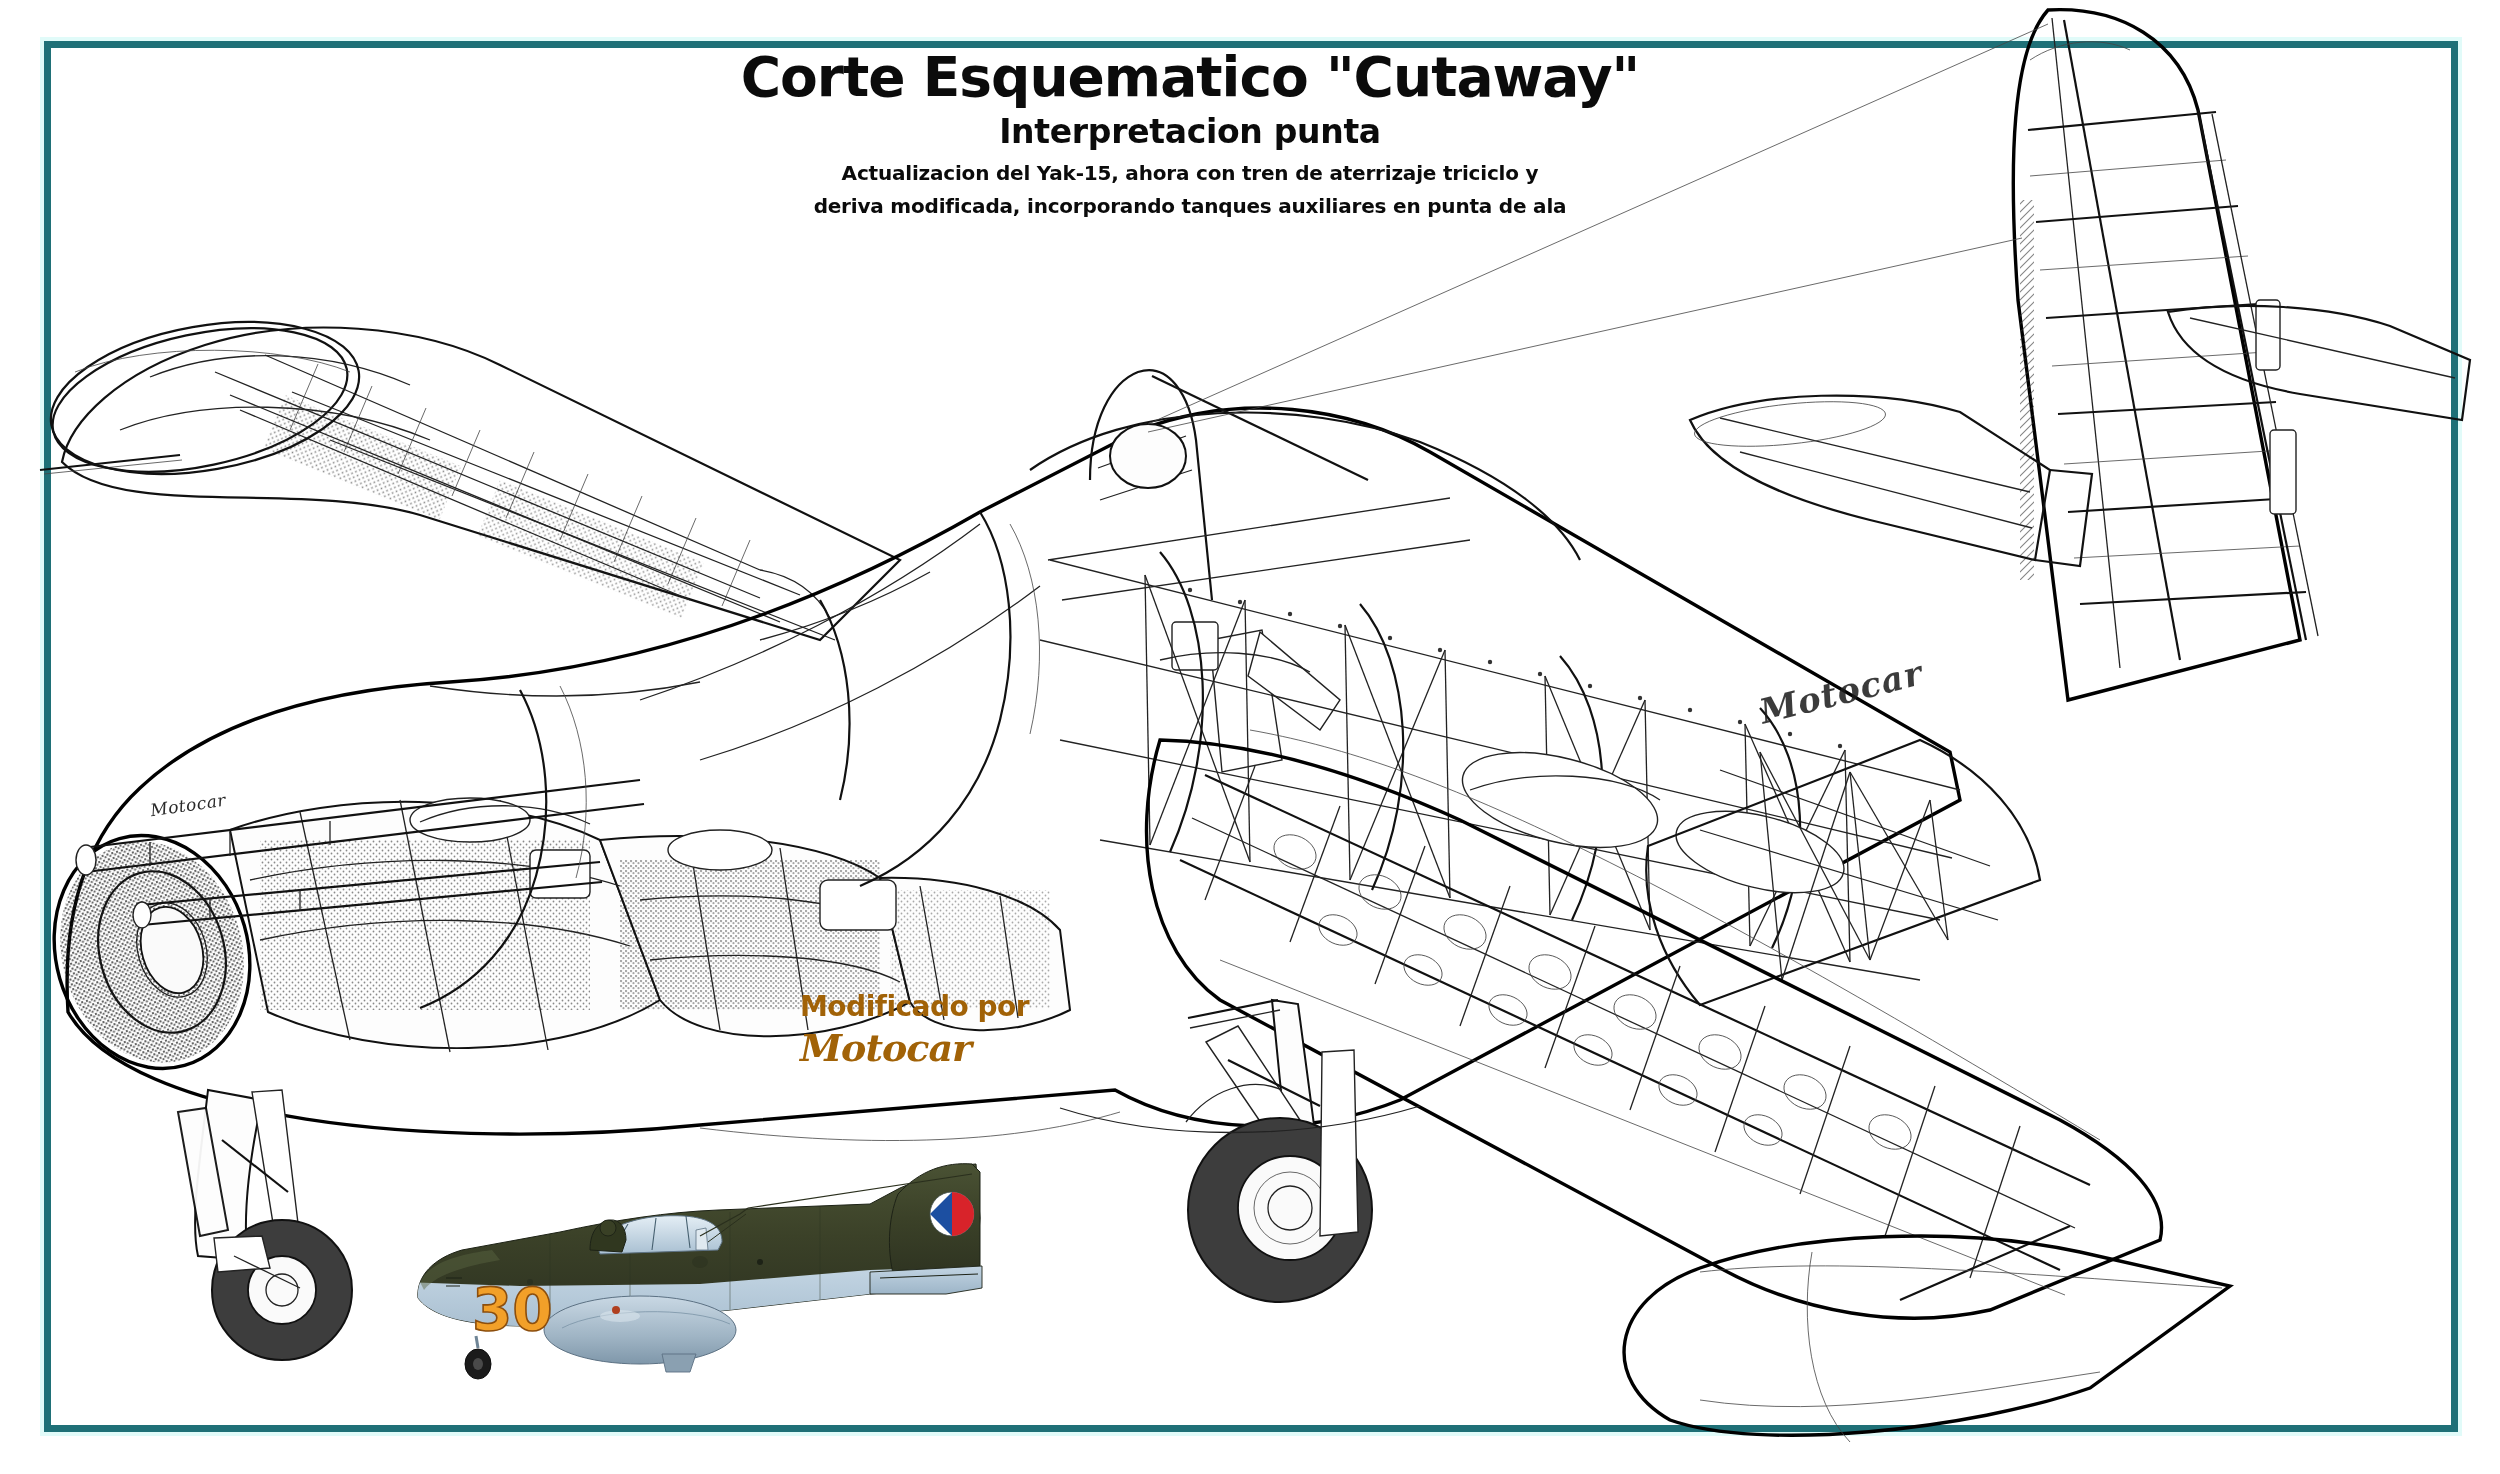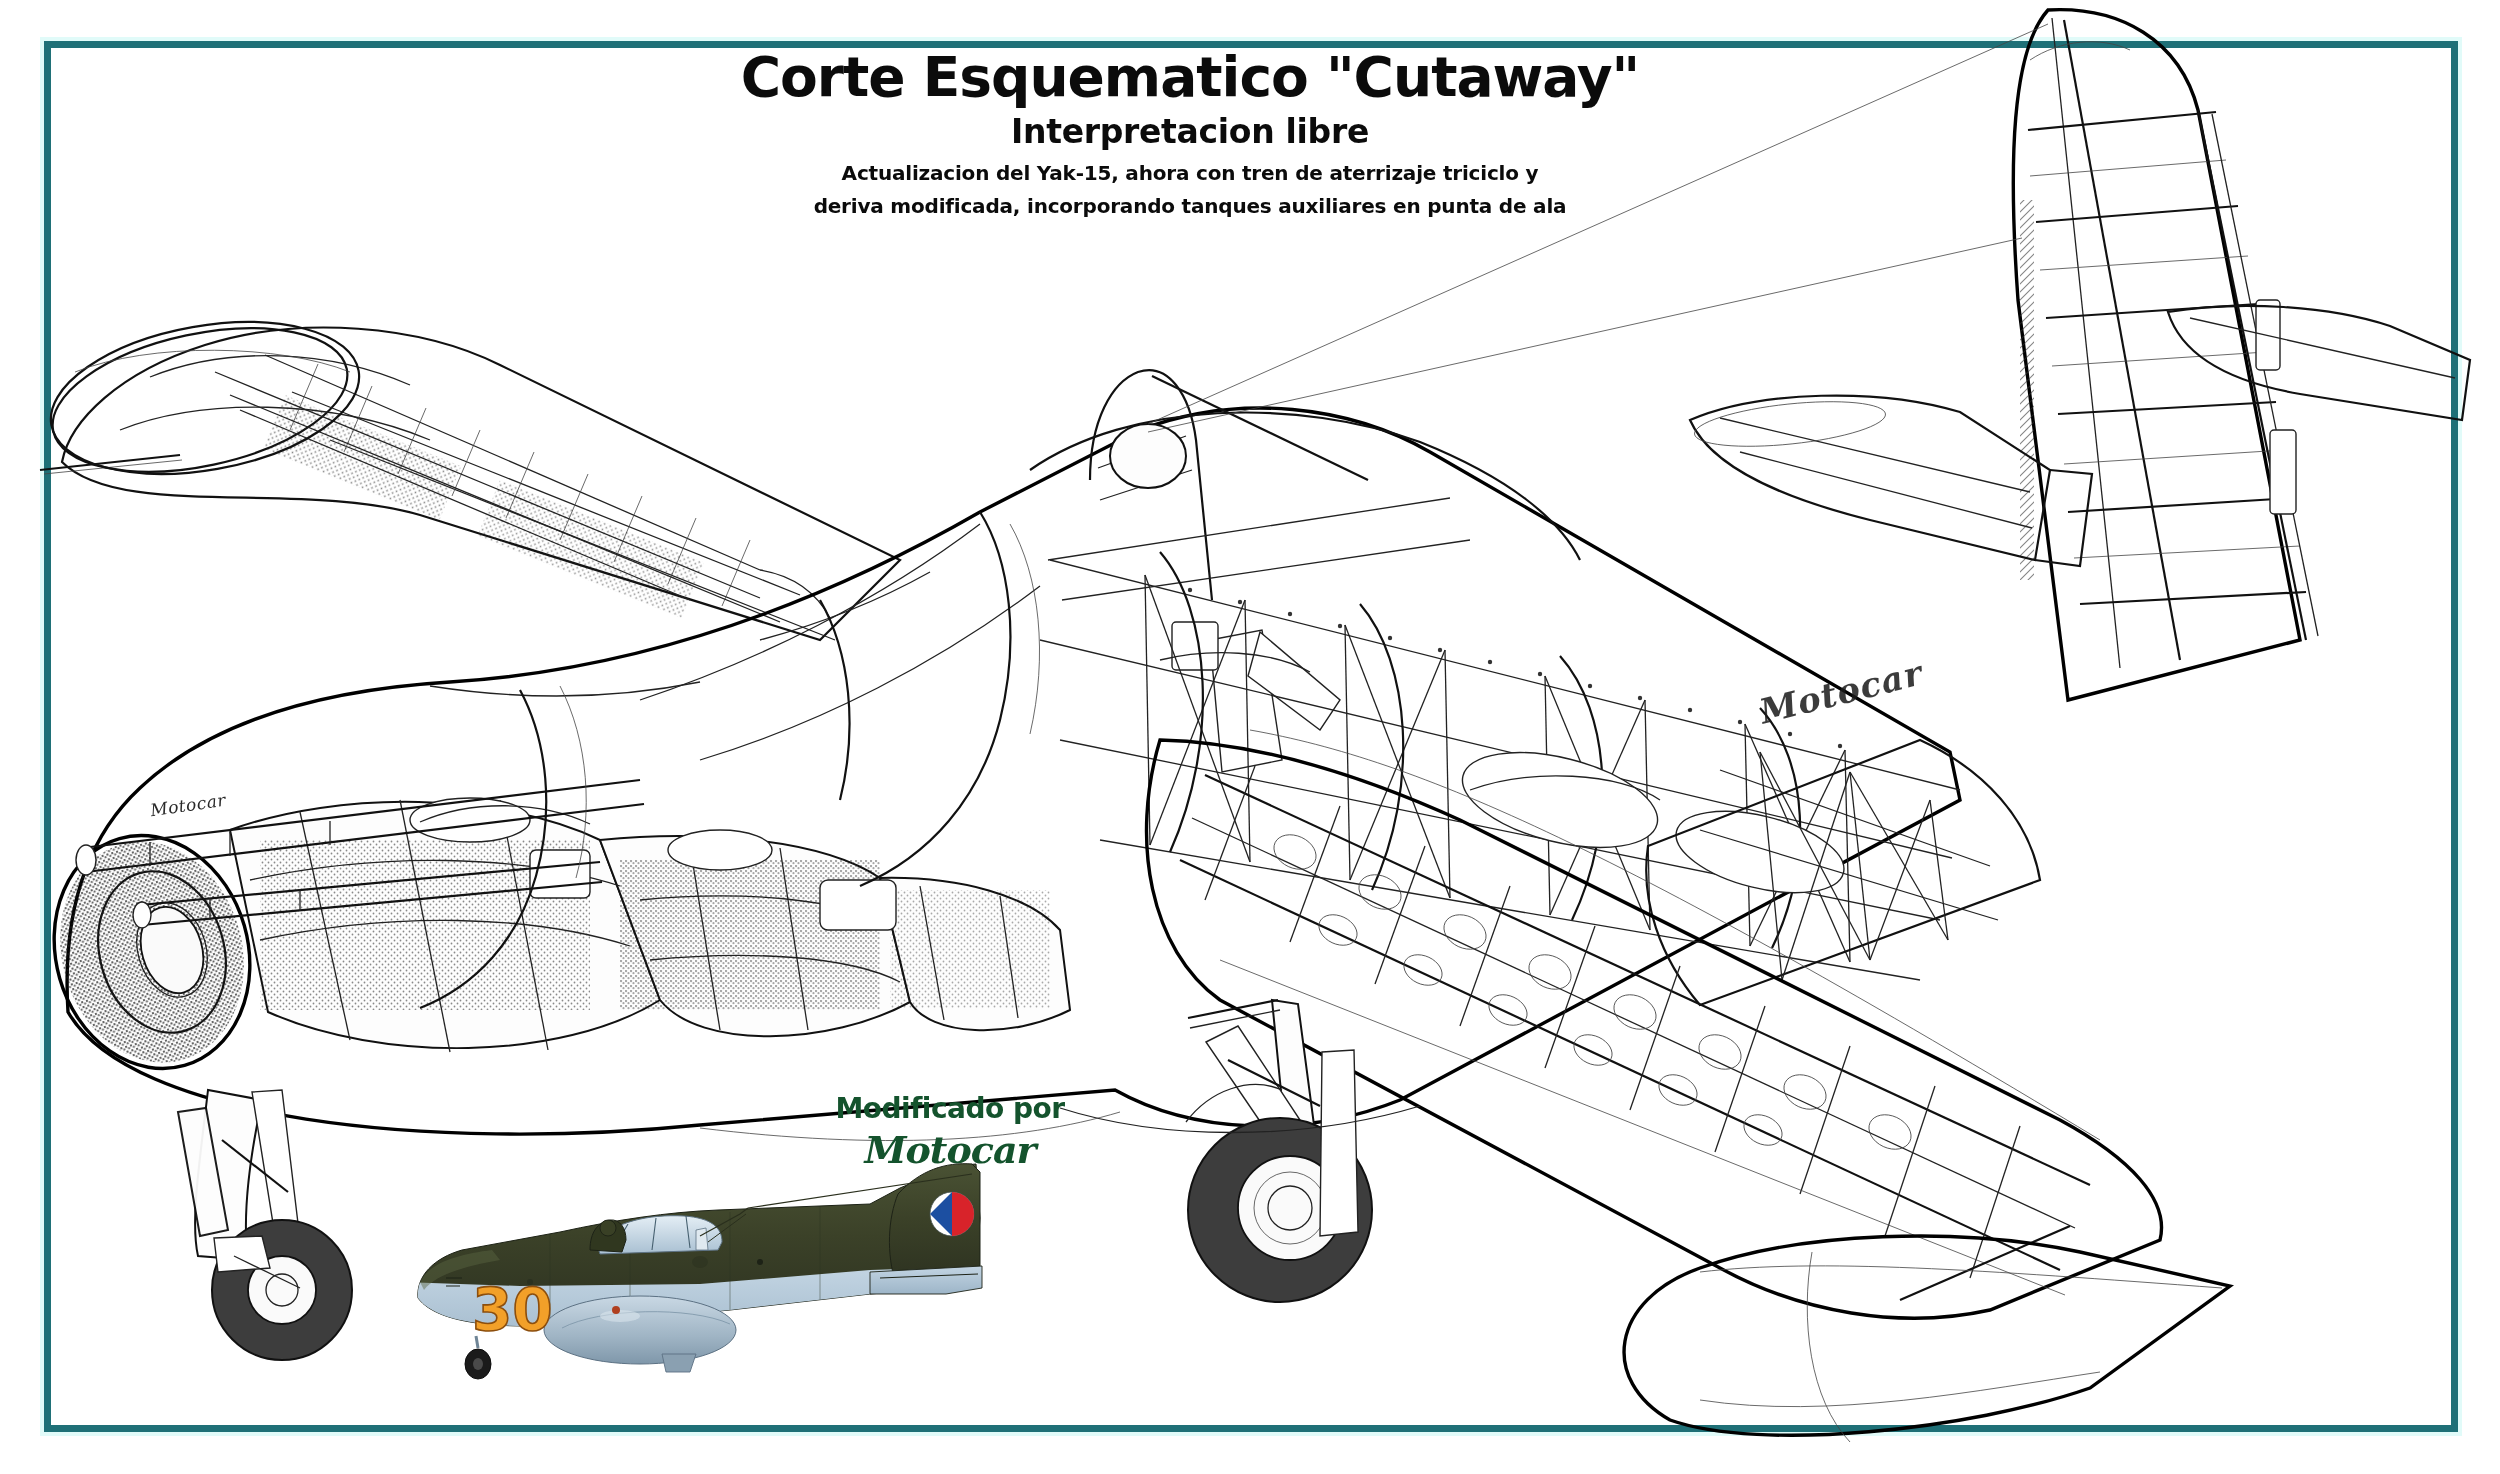--- a/index.html
+++ b/index.html
@@ -74,25 +74,24 @@
     font-family: "DejaVu Sans", sans-serif;
     font-weight: bold;
     font-size: 20px;
     line-height: 1.65;
     letter-spacing: -0.2px;
   }
   
   .signature {
     position: absolute;
     left: 800px;
-    top: 1092px;
+    top: 990px;
     width: 300px;
-    text-align: center;
     z-index: 8;
-    color: #14532d;
+    color: #a16207;
   }
   .sig-line1 {
     font-family: "DejaVu Sans", sans-serif;
     font-weight: bold;
     font-size: 28px;
     letter-spacing: -0.5px;
   }
   .sig-line2 {
     font-family: "DejaVu Serif", serif;
     font-weight: bold;
@@ -481,21 +480,21 @@
 
     <g>
       <path class="ln-t" d="M1060 1108 C1160 1140 1300 1142 1420 1106"></path>
       <path class="ln-h" d="M700 1128 C880 1150 1020 1142 1120 1112"></path>
     </g>
 
   </svg>
 
   <div class="titleblock">
     <div class="t-main">Corte Esquematico "Cutaway"</div>
-    <div class="t-sub">Interpretacion libre</div>
+    <div class="t-sub">Interpretacion punta</div>
     <div class="t-note">Actualizacion del Yak-15, ahora con tren de aterrizaje triciclo y</div>
     <div class="t-note">deriva modificada, incorporando tanques auxiliares en punta de ala</div>
   </div>
 
   <div class="signature">
     <div class="sig-line1">Modificado por</div>
     <div class="sig-line2">Motocar</div>
   </div>
 
   <div class="wm-barrel">Motocar</div>

